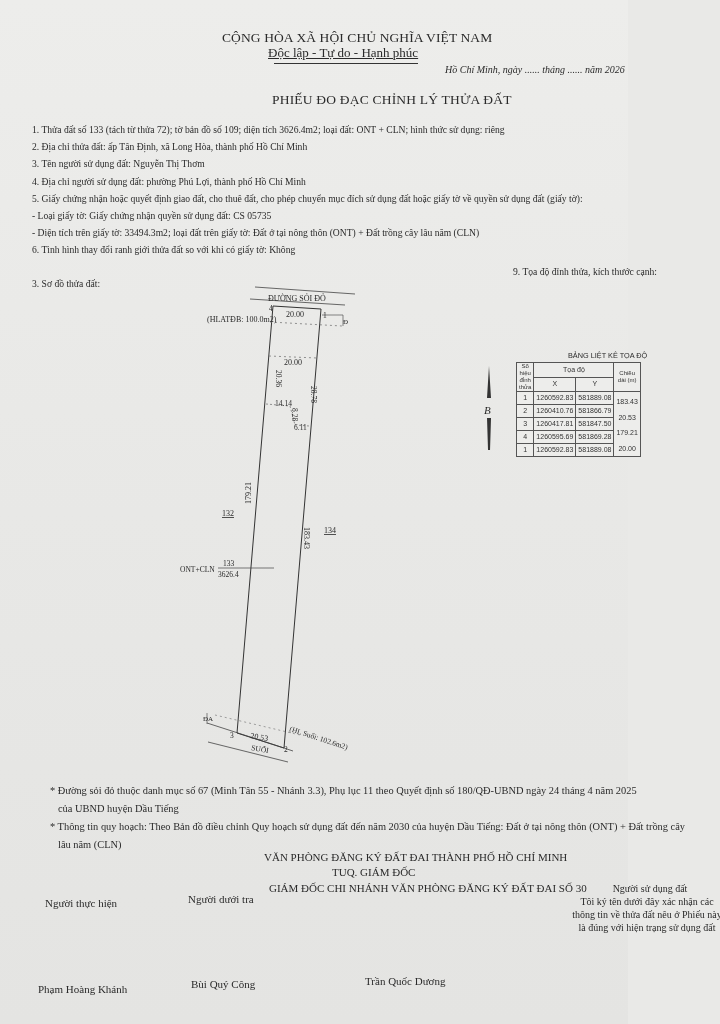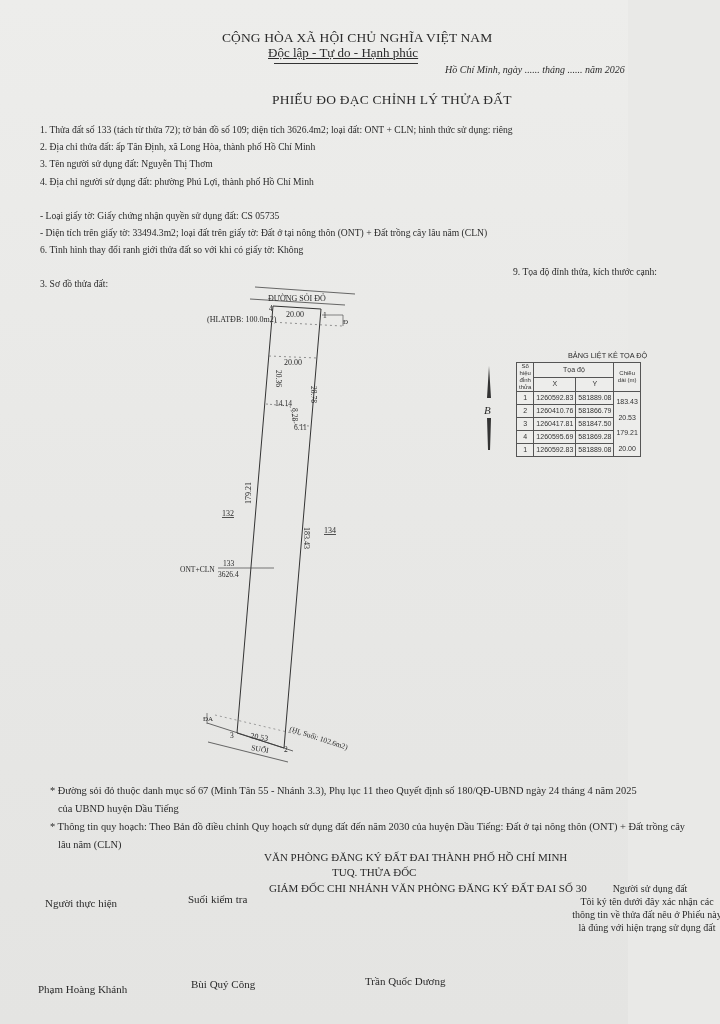--- a/index.html
+++ b/index.html
@@ -13,21 +13,21 @@
     .page {
       position: absolute; left: 0; top: 0; width: 628px; height: 1024px;
       background: linear-gradient(180deg, #ededeb 0%, #e8e8e6 50%, #e4e4e2 100%);
     }
     .abs { position: absolute; white-space: nowrap; }
     .hdr1 { left: 222px; top: 30px; font-size: 13.5px; letter-spacing: 0.1px; }
     .hdr2 { left: 268px; top: 45px; font-size: 13px; text-decoration: underline; }
     .hdr-line { left: 274px; top: 63px; width: 144px; height: 1px; background: #333; }
     .dateline { left: 445px; top: 64px; font-size: 10px; font-style: italic; }
     .title { left: 240px; top: 92px; font-size: 13.5px; letter-spacing: 0.2px; margin-left: 32px; }
-    .item { font-size: 9.6px; left: 40px; }
+    .item { font-size: 9.6px; left: 32px; }
     .note { font-size: 10.4px; }
     .plot-svg { position: absolute; left: 0; top: 0; width: 720px; height: 1024px; pointer-events: none; }
     .lbl { font-family: "Liberation Serif", serif; fill: #2a2a2a; }
     table.coord {
       position: absolute; left: 516px; top: 362px; border-collapse: collapse;
       font-family: "Liberation Sans", sans-serif; font-size: 7px; color: #333;
       background: #ededeb;
     }
     table.coord td, table.coord th {
       border: 0.8px solid #555; padding: 0 2px; text-align: center; font-weight: normal;
@@ -46,20 +46,21 @@
   <div class="abs hdr1">CỘNG HÒA XÃ HỘI CHỦ NGHĨA VIỆT NAM</div>
   <div class="abs hdr2">Độc lập - Tự do - Hạnh phúc</div>
   <div class="abs hdr-line"></div>
   <div class="abs dateline">Hồ Chí Minh, ngày ...... tháng ...... năm 2026</div>
   <div class="abs title">PHIẾU ĐO ĐẠC CHỈNH LÝ THỬA ĐẤT</div>
 
   <div class="abs item" style="top:124px">1. Thửa đất số 133 (tách từ thửa 72); tờ bản đồ số 109; diện tích 3626.4m2; loại đất: ONT + CLN; hình thức sử dụng: riêng</div>
   <div class="abs item" style="top:141px">2. Địa chỉ thửa đất: ấp Tân Định, xã Long Hòa, thành phố Hồ Chí Minh</div>
   <div class="abs item" style="top:158px">3. Tên người sử dụng đất: Nguyễn Thị Thơm</div>
   <div class="abs item" style="top:176px">4. Địa chỉ người sử dụng đất: phường Phú Lợi, thành phố Hồ Chí Minh</div>
+  <div class="abs item" style="top:193px">5. Giấy chứng nhận hoặc quyết định giao đất, cho thuê đất, cho phép chuyển mục đích sử dụng đất hoặc giấy tờ về quyền sử dụng đất (giấy tờ):</div>
   <div class="abs item" style="top:210px">- Loại giấy tờ: Giấy chứng nhận quyền sử dụng đất: CS 05735</div>
   <div class="abs item" style="top:227px">- Diện tích trên giấy tờ: 33494.3m2; loại đất trên giấy tờ: Đất ở tại nông thôn (ONT) + Đất trồng cây lâu năm (CLN)</div>
   <div class="abs item" style="top:244px">6. Tình hình thay đổi ranh giới thửa đất so với khi có giấy tờ: Không</div>
   <div class="abs item" style="top:278px">3. Sơ đồ thửa đất:</div>
   <div class="abs item" style="top:266px; left:513px">9. Tọa độ đỉnh thửa, kích thước cạnh:</div>
 
   <svg class="plot-svg" viewBox="0 0 720 1024">
 
     <line x1="255" y1="287" x2="355" y2="294" stroke="#444" stroke-width="0.8"></line>
     <line x1="250" y1="299" x2="345" y2="305" stroke="#444" stroke-width="0.8"></line>
@@ -163,24 +164,24 @@
         </tr>
   </tbody>
     </table>
 
   <div class="abs note" style="left:50px; top:785px">* Đường sỏi đỏ thuộc danh mục số 67 (Minh Tân 55 - Nhánh 3.3), Phụ lục 11 theo Quyết định số 180/QĐ-UBND ngày 24 tháng 4 năm 2025</div>
   <div class="abs note" style="left:58px; top:803px">của UBND huyện Dầu Tiếng</div>
   <div class="abs note" style="left:50px; top:821px">* Thông tin quy hoạch: Theo Bản đồ điều chỉnh Quy hoạch sử dụng đất đến năm 2030 của huyện Dầu Tiếng: Đất ở tại nông thôn (ONT) + Đất trồng cây</div>
   <div class="abs note" style="left:58px; top:839px">lâu năm (CLN)</div>
 
   <div class="abs sig" style="left:264px; top:851px">VĂN PHÒNG ĐĂNG KÝ ĐẤT ĐAI THÀNH PHỐ HỒ CHÍ MINH</div>
-  <div class="abs sig" style="left:332px; top:866px">TUQ. THỬA ĐỐC</div>
+  <div class="abs sig" style="left:332px; top:866px">TUQ. GIÁM ĐỐC</div>
   <div class="abs sig" style="left:269px; top:882px">GIÁM ĐỐC CHI NHÁNH VĂN PHÒNG ĐĂNG KÝ ĐẤT ĐAI SỐ 30</div>
   <div class="abs sig" style="left:45px; top:897px">Người thực hiện</div>
-  <div class="abs sig" style="left:188px; top:893px">Suối kiểm tra</div>
+  <div class="abs sig" style="left:188px; top:893px">Người dưới tra</div>
   <div class="abs sig-c" style="left:590px; top:883px; width:120px">Người sử dụng đất</div>
   <div class="abs sig-c" style="left:562px; top:896px; width:170px">Tôi ký tên dưới đây xác nhận các</div>
   <div class="abs sig-c" style="left:562px; top:909px; width:170px">thông tin về thửa đất nêu ở Phiếu này</div>
   <div class="abs sig-c" style="left:562px; top:922px; width:170px">là đúng với hiện trạng sử dụng đất</div>
 
   <div class="abs sig" style="left:38px; top:983px">Phạm Hoàng Khánh</div>
   <div class="abs sig" style="left:191px; top:978px">Bùi Quý Công</div>
   <div class="abs sig" style="left:365px; top:975px">Trần Quốc Dương</div>
 </div>
 

